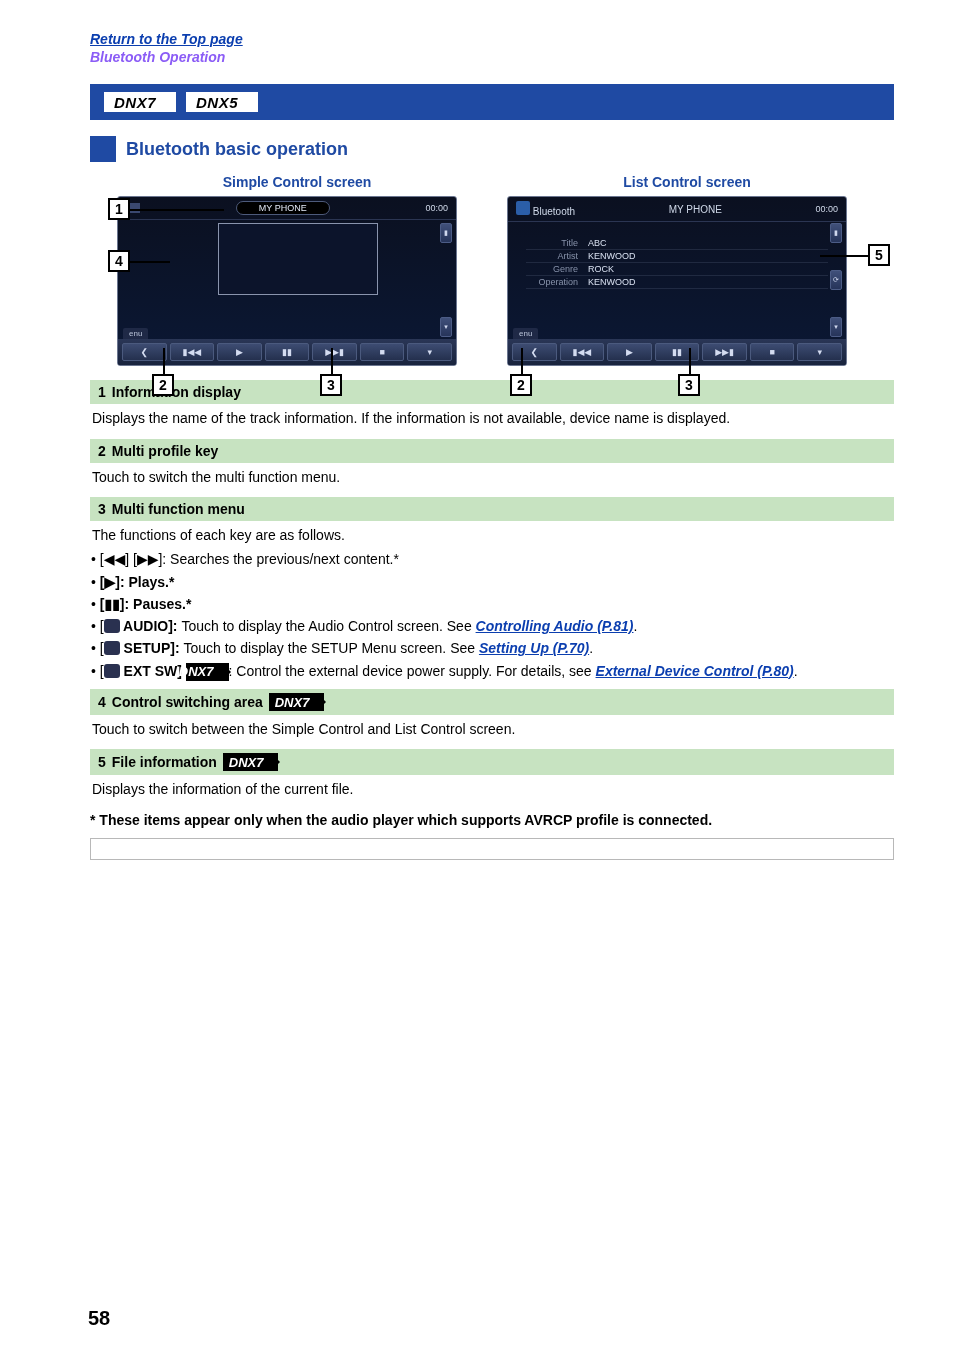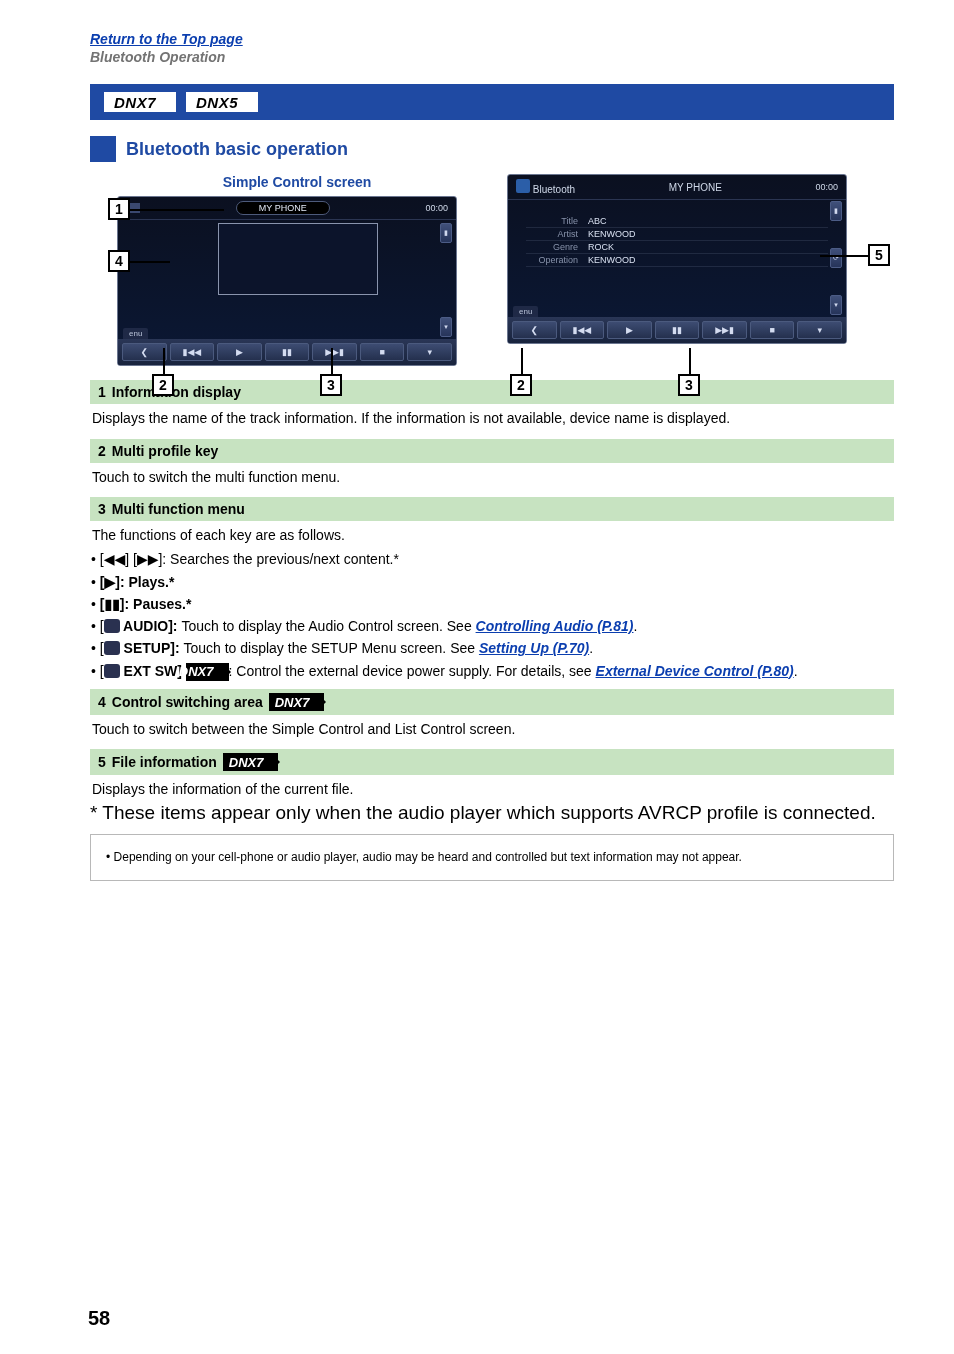--- a/index.html
+++ b/index.html
@@ -7,21 +7,21 @@
     font-family: "Segoe UI", Arial, sans-serif;
     background: #fff;
     width: 954px;
     height: 1354px;
     position: relative;
     padding: 30px 60px 20px 90px;
     color: #000;
   }
   .top-links { font-size: 14px; line-height: 1.3; margin-bottom: 18px; }
   .top-links .link1 { color: #0b3eaf; font-style: italic; font-weight: 700; text-decoration: underline; }
-  .top-links .link2 { color: #737373; font-style: italic; font-weight: 700; }
+  .top-links .link2 { color: #8b5cf6; font-style: italic; font-weight: 700; }
   .section-bar {
     background: #1f4aa3;
     color: #fff;
     font-size: 20px;
     font-weight: 700;
     padding: 8px 14px;
     display: flex;
     align-items: center;
     gap: 10px;
   }
@@ -92,21 +92,21 @@
   .badge-dark .arrow {
     width:0; height:0; border-top:9px solid transparent; border-bottom:9px solid transparent; border-left:9px solid #000;
     margin-left:3px; position:relative; right:-5px;
   }
   .star { font-weight:700; }
   .note-box { border:1px solid #b8b8b8; padding:10px 14px; margin-top:10px; }
   .note-title { font-weight:700; font-size:14px; margin-bottom:6px; }
   .note-item { font-size:12px; padding-left:12px; text-indent:-11px; margin:4px 0; line-height:1.4; }
   .note-item::before { content:"• "; }
   .pagenum { position:absolute; bottom:24px; left:88px; font-weight:900; font-size:20px; }
-  .footnote { font-size:19px; font-weight:400; }
+  .footnote { font-size:14px; font-weight:700; margin-top:10px; }
   .screens-wrapper { position: relative; }
   .ss-sourceicon { width:14px; height:14px; background:#2b5ea8; border-radius:2px; display:inline-block; }
 </style>
 </head>
 <body>
 
 <div class="top-links">
   <div><a class="link1">Return to the Top page</a></div>
   <div><span class="link2">Bluetooth Operation</span></div>
 </div>
@@ -152,20 +152,21 @@
           <div class="ss-btn">▶</div>
           <div class="ss-btn">▮▮</div>
           <div class="ss-btn">▶▶▮</div>
           <div class="ss-btn">■</div>
           <div class="ss-btn">▾</div>
         </div>
       </div>
     </div>
 
     <div class="screen-col">
+      <div class="screen-title">List Control screen</div>
       <div class="screenshot">
         <div class="ss-topbar">
           <span><span class="ss-sourceicon"></span> <span>Bluetooth</span></span>
           <span>MY PHONE</span>
           <span class="ss-clock">00:00</span>
         </div>
         <div class="ss-center">
           <div class="ss-info">
             <div class="ss-row">
                 <span class="k">Title</span>
@@ -275,16 +276,15 @@
   <span class="badge-dark">
       <span>DNX7</span>
       <span class="arrow"></span>
     </span>
 </div>
 <div class="desc">Displays the information of the current file.</div>
 
 <div class="footnote">* These items appear only when the audio player which supports AVRCP profile is connected.</div>
 
 <div class="note-box">
-  <div class="note-item">Depending on your cell-phone or audio player, audio may be heard and controlled but text information may not appear.</div>
 </div>
 
 <div class="pagenum">58</div>
 
 </body></html>

